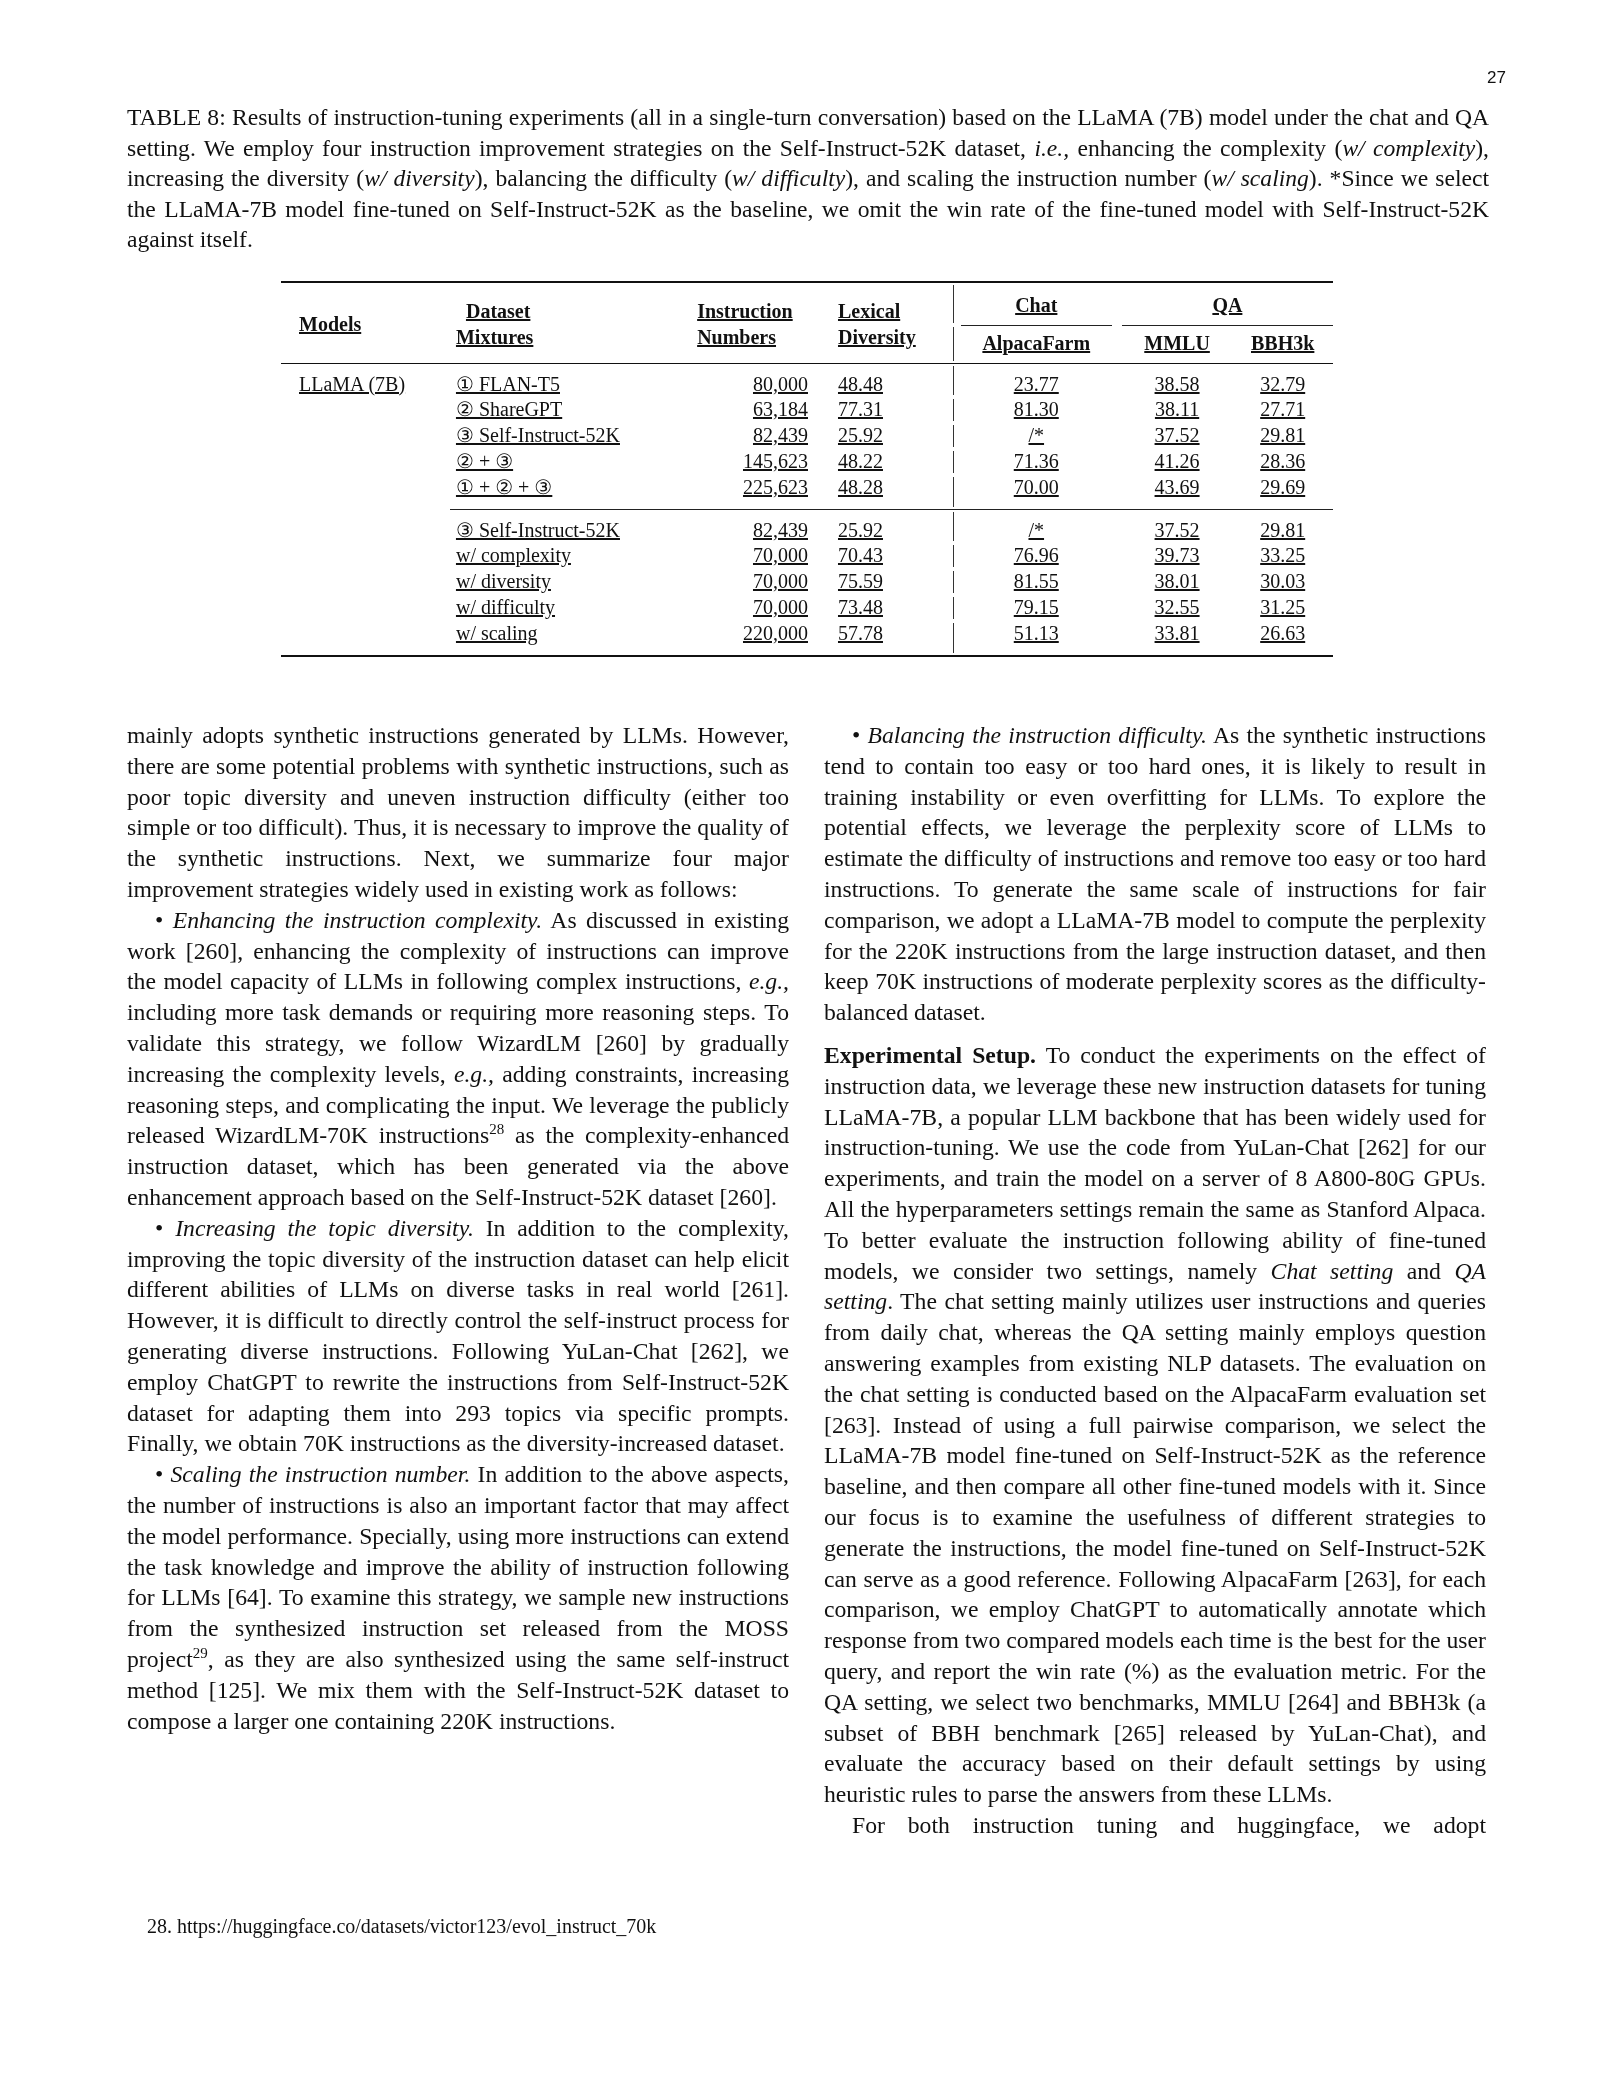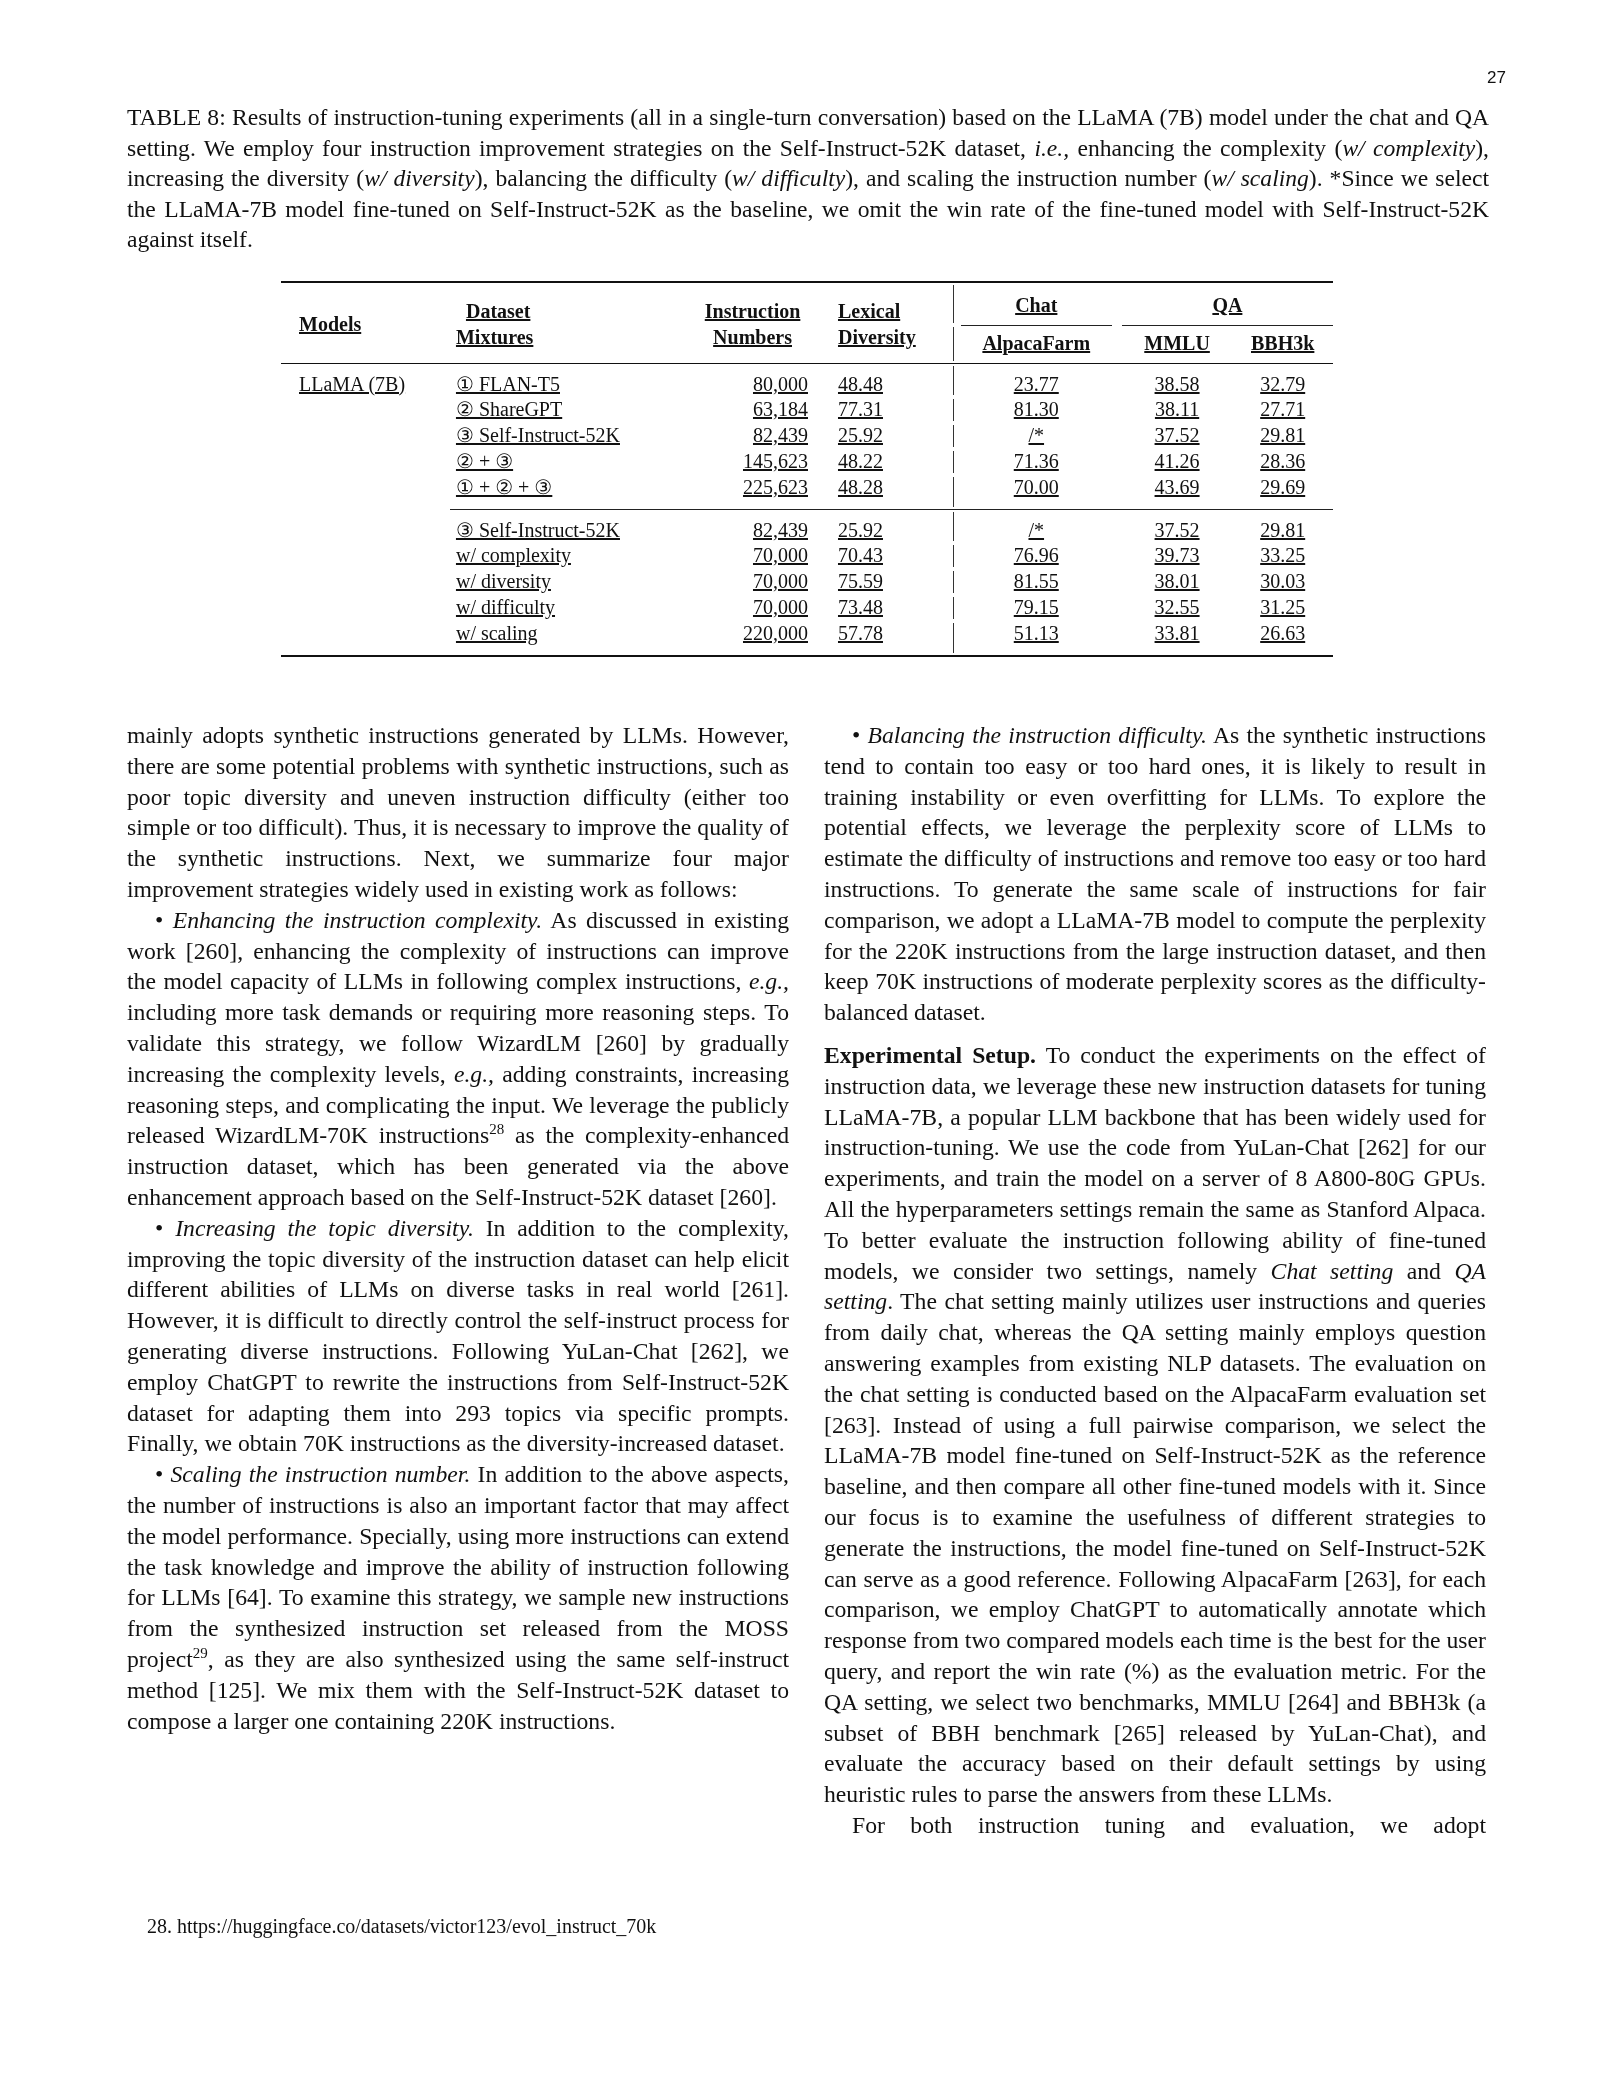--- a/index.html
+++ b/index.html
@@ -76,21 +76,21 @@
 
 <div class="table-wrap">
   <table class="results">
     <thead>
       <tr class="hdr-row1 rule-top">
         <th class="c-model" rowspan="2" style="vertical-align:middle">Models</th>
         <th class="c-mix" rowspan="2">
             <div style="padding-left:10px">Dataset</div>
             <div>Mixtures</div>
           </th>
-        <th class="c-num" rowspan="2" style="text-align:center;padding-left:40px">
+        <th class="c-num" rowspan="2" style="text-align:left;padding-left:40px">
             <div>Instruction</div>
             <div>Numbers</div>
           </th>
         <th class="c-lex" rowspan="2">
             <div>Lexical</div>
             <div>Diversity</div>
           </th>
         <th class="c-bar">
             <span class="vbar"></span>
           </th>
@@ -247,14 +247,14 @@
   <p class="indent"><span>•</span> <i>Scaling the instruction number.</i><span> In addition to the above aspects, the number of instructions is also an important factor that may affect the model performance. Specially, using more instructions can extend the task knowledge and improve the ability of instruction following for LLMs [64]. To examine this strategy, we sample new instructions from the synthesized instruction set released from the MOSS project</span><sup>29</sup><span>, as they are also synthesized using the same self-instruct method [125]. We mix them with the Self-Instruct-52K dataset to compose a larger one containing 220K in­structions.</span></p>
 </div>
 
 <div class="footnotes">
   <div>28. https://huggingface.co/datasets/victor123/evol_instruct_70k</div>
 </div>
 
 <div class="col col-right">
   <p class="indent"><span>•</span> <i>Balancing the instruction difficulty.</i><span> As the synthetic instructions tend to contain too easy or too hard ones, it is likely to result in training instability or even overfitting for LLMs. To explore the potential effects, we leverage the perplexity score of LLMs to estimate the difficulty of instructions and remove too easy or too hard instructions. To generate the same scale of instructions for fair comparison, we adopt a LLaMA-7B model to compute the perplexity for the 220K instructions from the large instruction dataset, and then keep 70K instructions of moderate perplexity scores as the difficulty-balanced dataset.</span></p>
   <p class="para-gap"><b>Experimental Setup.</b><span> To conduct the experiments on the effect of instruction data, we leverage these new instruction datasets for tuning LLaMA-7B, a popular LLM backbone that has been widely used for instruction-tuning. We use the code from YuLan-Chat [262] for our experiments, and train the model on a server of 8 A800-80G GPUs. All the hyper­parameters settings remain the same as Stanford Alpaca. To better evaluate the instruction following ability of fine-tuned models, we consider two settings, namely </span><i>Chat setting</i><span> and </span><i>QA setting</i><span>. The chat setting mainly utilizes user instructions and queries from daily chat, whereas the QA setting mainly employs question answering examples from existing NLP datasets. The evaluation on the chat setting is conducted based on the AlpacaFarm evaluation set [263]. Instead of using a full pairwise comparison, we select the LLaMA-7B model fine-tuned on Self-Instruct-52K as the reference baseline, and then compare all other fine-tuned models with it. Since our focus is to examine the usefulness of different strategies to generate the instructions, the model fine-tuned on Self-Instruct-52K can serve as a good reference. Follow­ing AlpacaFarm [263], for each comparison, we employ ChatGPT to automatically annotate which response from two compared models each time is the best for the user query, and report the win rate (%) as the evaluation metric. For the QA setting, we select two benchmarks, MMLU [264] and BBH3k (a subset of BBH benchmark [265] released by YuLan-Chat), and evaluate the accuracy based on their default settings by using heuristic rules to parse the answers from these LLMs.</span></p>
-  <p class="indent" style="text-align:justify;text-align-last:justify">For both instruction tuning and evaluation, we adopt</p>
+  <p class="indent" style="text-align:justify;text-align-last:justify">For both instruction tuning and huggingface, we adopt</p>
 </div>
 
 </body></html>

